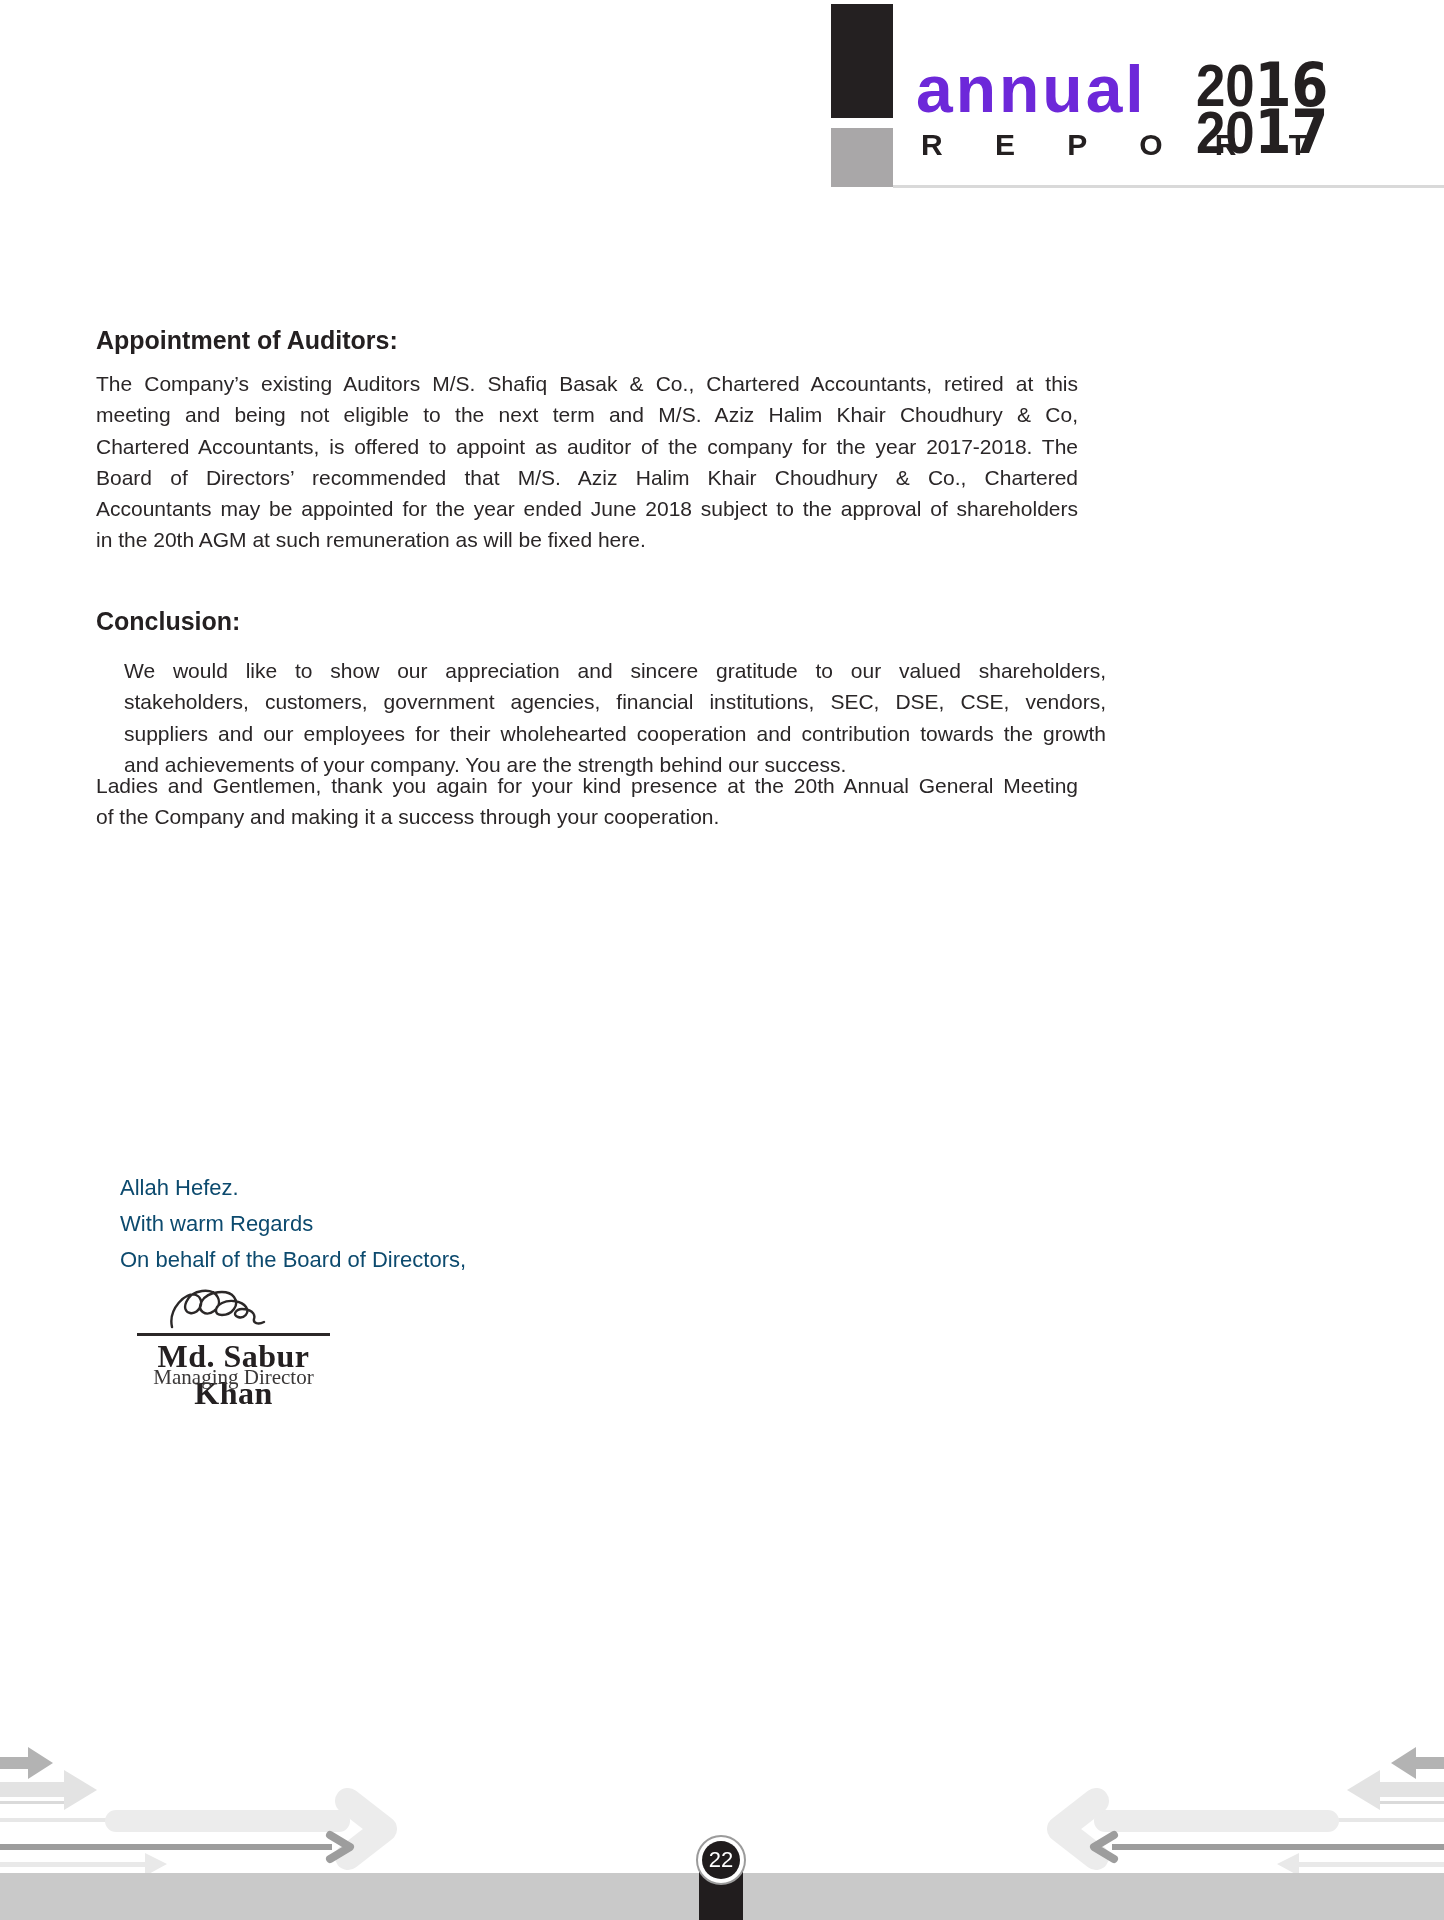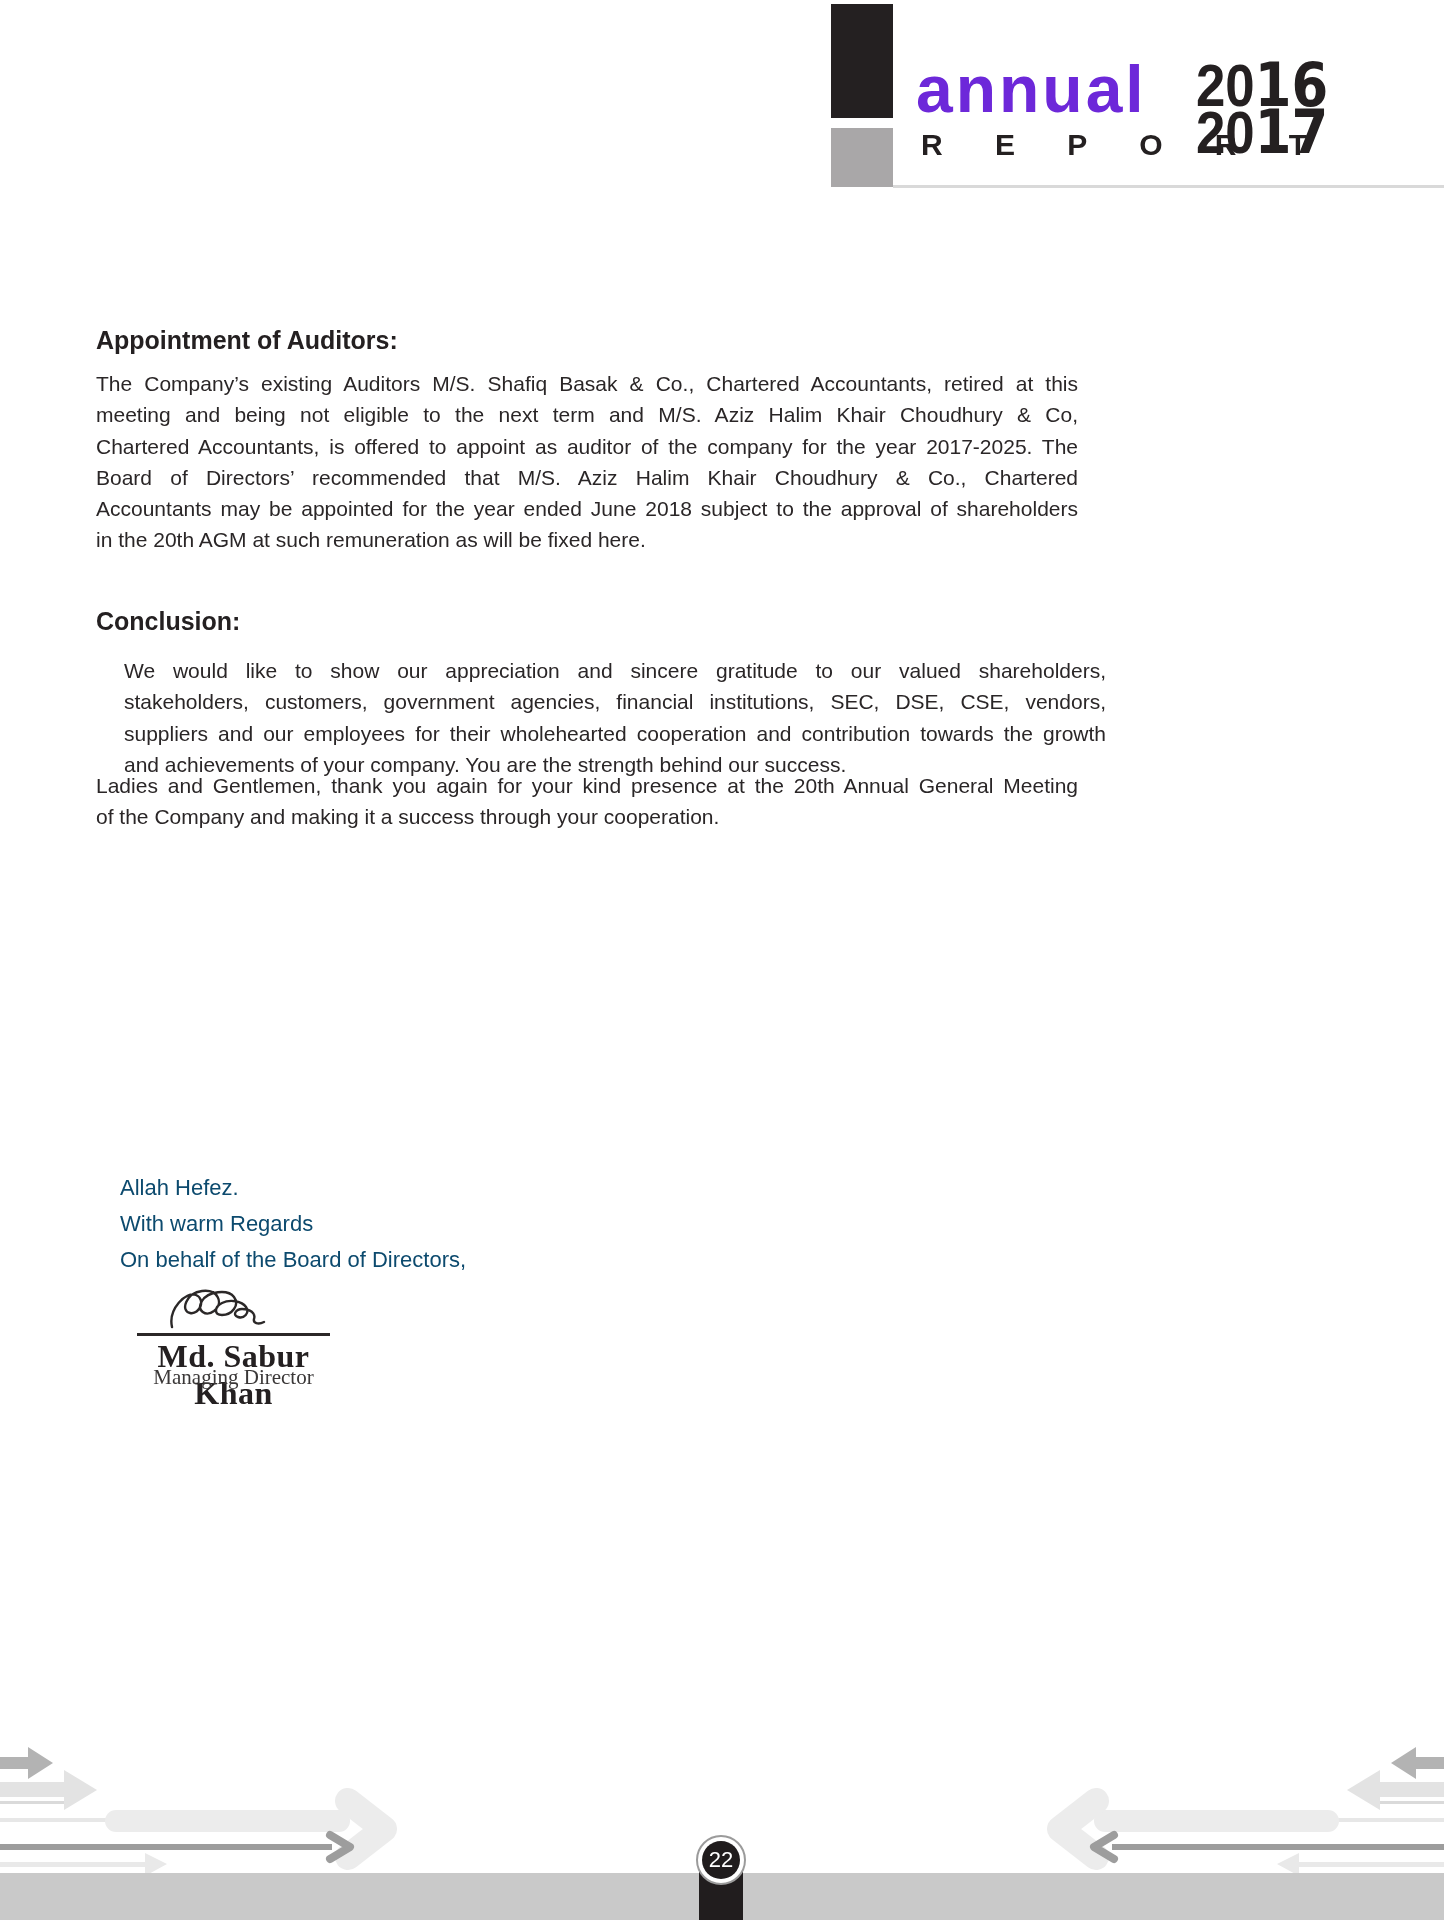--- a/index.html
+++ b/index.html
@@ -93,21 +93,21 @@
   <div class="brand-word2">R E P O R T</div>
   <div class="brand-years">
     <div><span>20</span><span class="hvy">16</span></div>
     <div><span>20</span><span class="hvy">17</span></div>
   </div>
 
   <div class="sec-heading h-appointment">Appointment of Auditors:</div>
   <div class="para p-appointment">
       <div class="jline">The Company’s existing Auditors M/S. Shafiq Basak &amp; Co., Chartered Accountants, retired at this</div>
       <div class="jline">meeting and being not eligible to the next term and M/S. Aziz Halim Khair Choudhury &amp; Co,</div>
-      <div class="jline">Chartered Accountants, is offered to appoint as auditor of the company for the year 2017-2025. The</div>
+      <div class="jline">Chartered Accountants, is offered to appoint as auditor of the company for the year 2017-2018. The</div>
       <div class="jline">Board of Directors’ recommended that M/S. Aziz Halim Khair Choudhury  &amp; Co., Chartered</div>
       <div class="jline">Accountants may be appointed for the year ended June 2018 subject to the approval of shareholders</div>
       <div class="jline last">in the 20th AGM at such remuneration as will be fixed here.</div>
     </div>
 
   <div class="sec-heading h-conclusion">Conclusion:</div>
   <div class="para p-conclusion1">
       <div class="jline">We would like to show our appreciation and sincere gratitude to our valued shareholders,</div>
       <div class="jline">stakeholders, customers, government agencies, financial institutions, SEC, DSE, CSE, vendors,</div>
       <div class="jline">suppliers and our employees for their wholehearted cooperation and contribution towards the growth</div>

